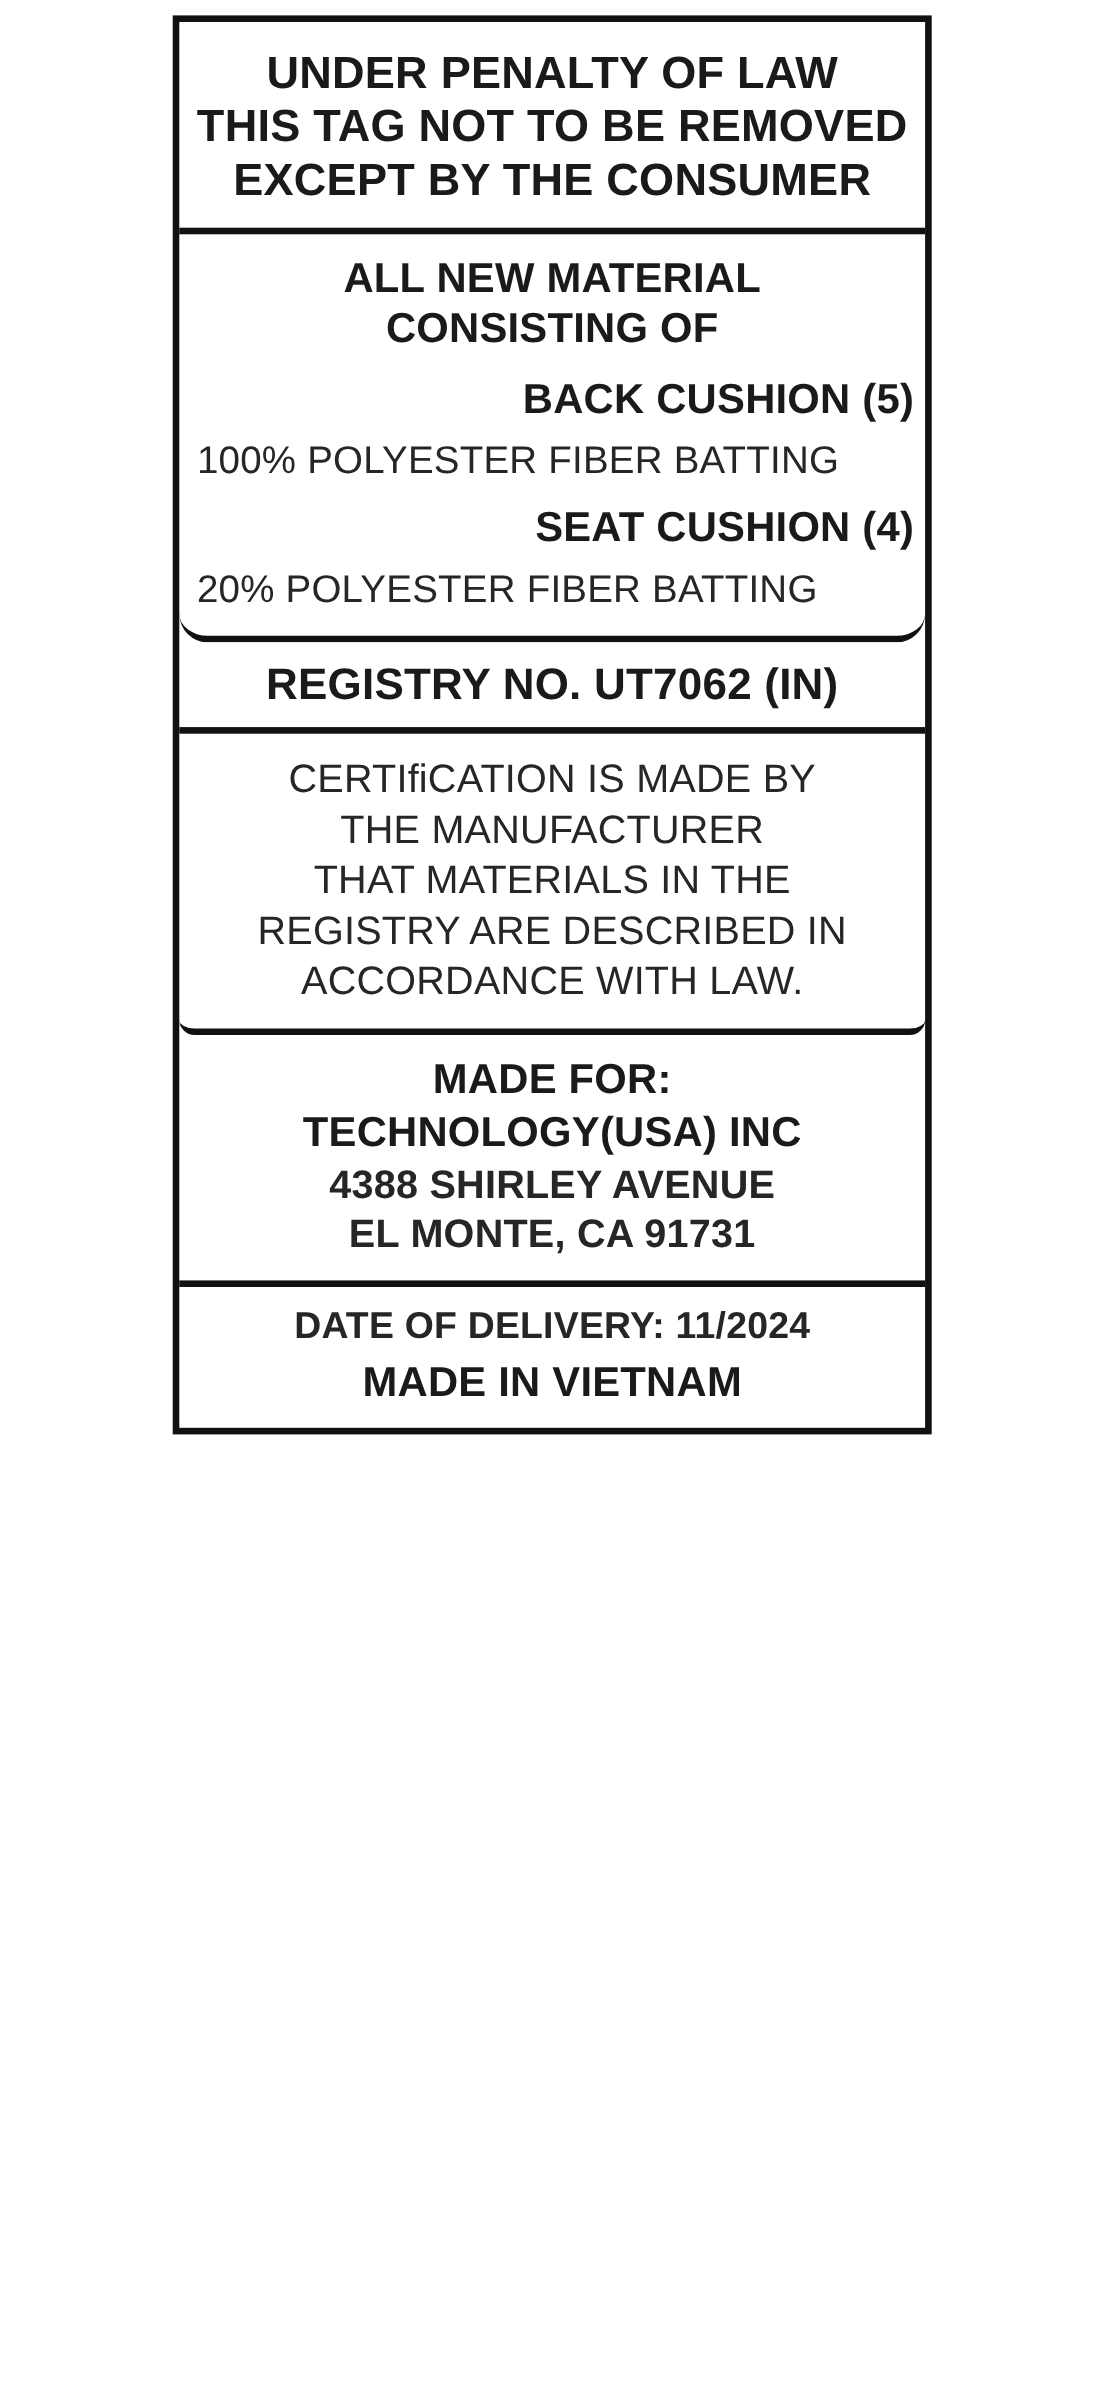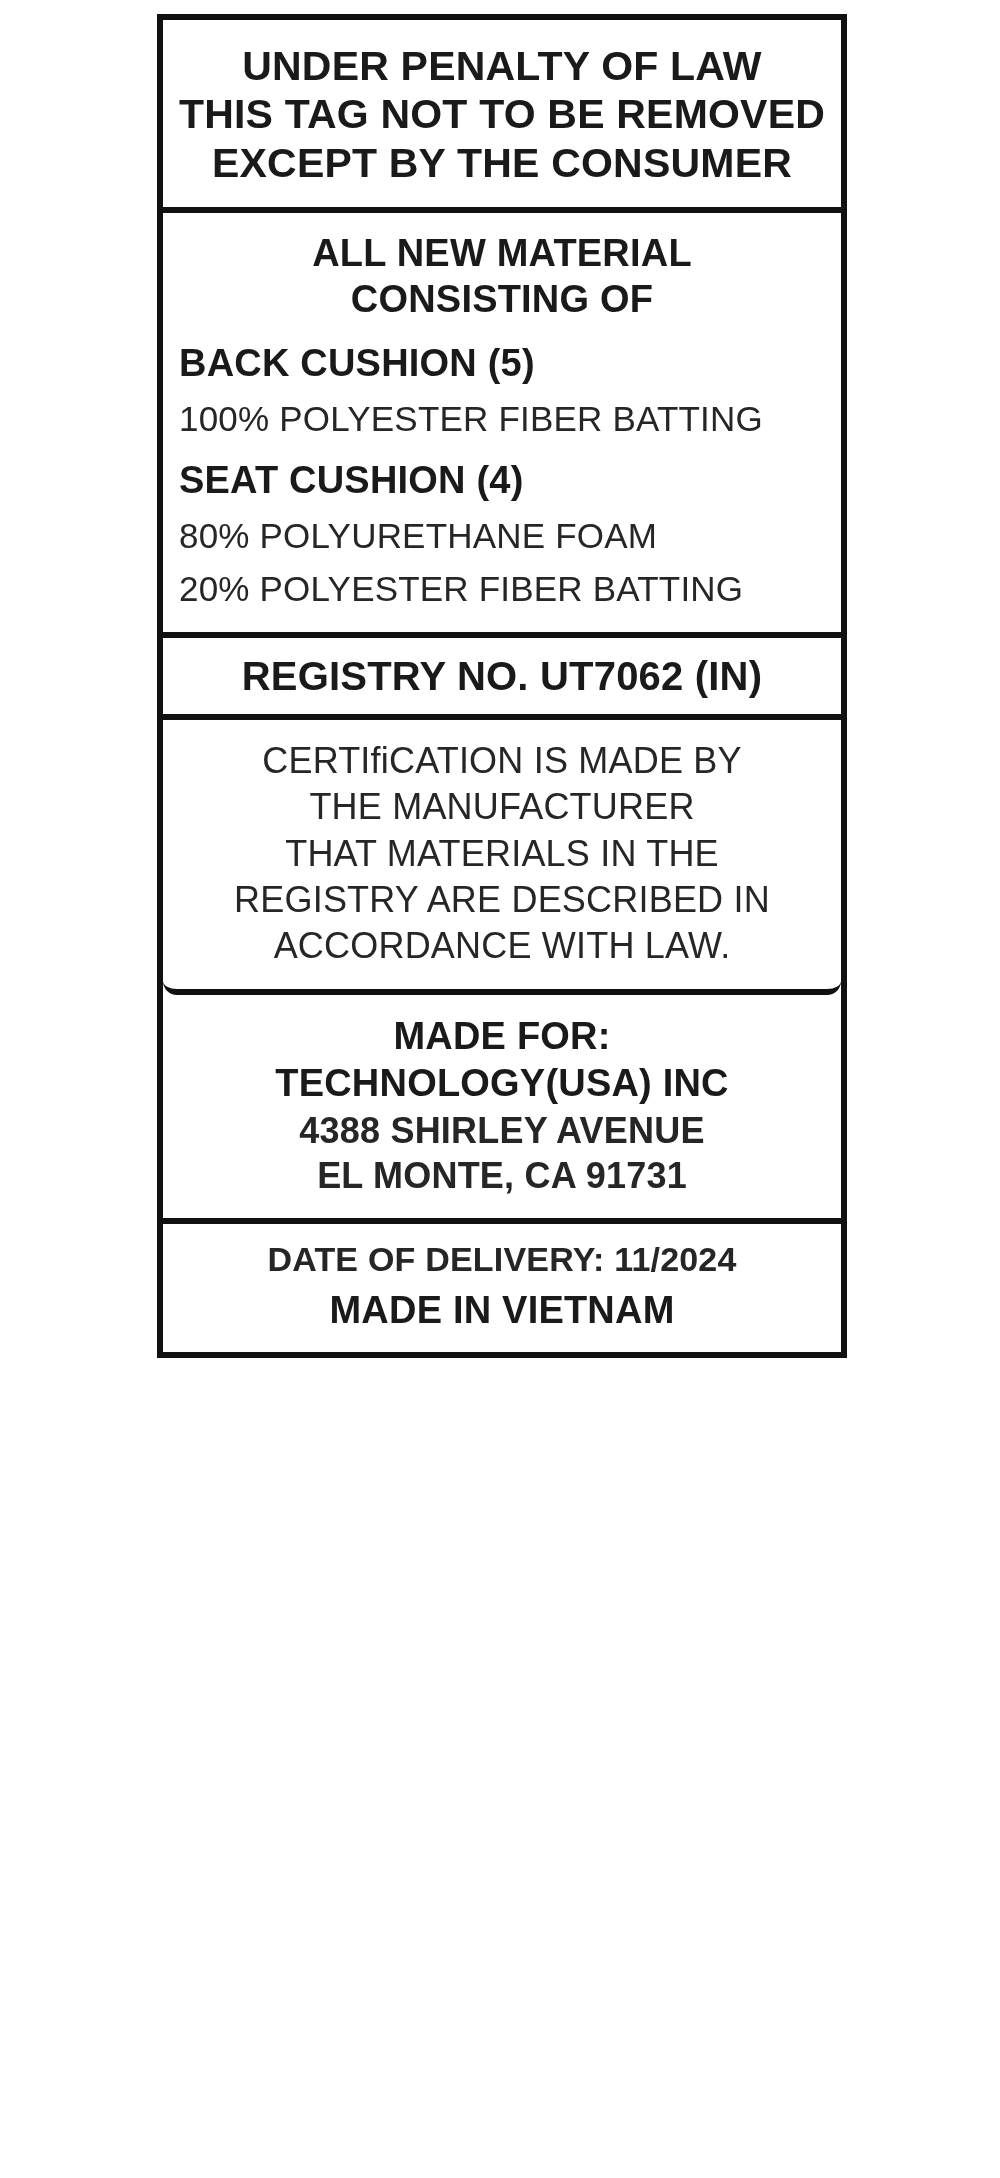--- a/index.html
+++ b/index.html
@@ -60,31 +60,32 @@
   .sec-penalty .line {
     font-size: 41px;
     font-weight: bold;
     line-height: 1.18;
   }
 
   
   .sec-materials {
     padding-top: 18px;
     padding-bottom: 22px;
+    border-radius: 26px;
   }
   .sec-materials .heading {
     font-size: 38px;
     font-weight: bold;
     line-height: 1.2;
     text-align: center;
   }
   .sec-materials .sub-title {
     font-size: 38px;
     font-weight: bold;
-    text-align: left;
+    text-align: right;
     padding-left: 6px;
     margin-top: 20px;
     line-height: 1.15;
   }
   .sec-materials .detail {
     font-size: 35px;
     font-weight: normal;
     text-align: left;
     padding-left: 6px;
     margin-top: 12px;
@@ -163,21 +164,20 @@
     </div>
 
     <div class="section sec-materials">
       <span class="line heading">ALL NEW MATERIAL</span>
       <span class="line heading">CONSISTING OF</span>
 
       <span class="line sub-title">BACK CUSHION (5)</span>
       <span class="line detail">100% POLYESTER FIBER BATTING</span>
 
       <span class="line sub-title">SEAT CUSHION (4)</span>
-      <span class="line detail">80% POLYURETHANE FOAM</span>
       <span class="line detail">20% POLYESTER FIBER BATTING</span>
     </div>
 
     <div class="section sec-registry">
       <span class="line">REGISTRY NO. UT7062 (IN)</span>
     </div>
 
     <div class="section sec-cert">
       <span class="line">CERTIfiCATION IS MADE BY</span>
       <span class="line">THE MANUFACTURER</span>

